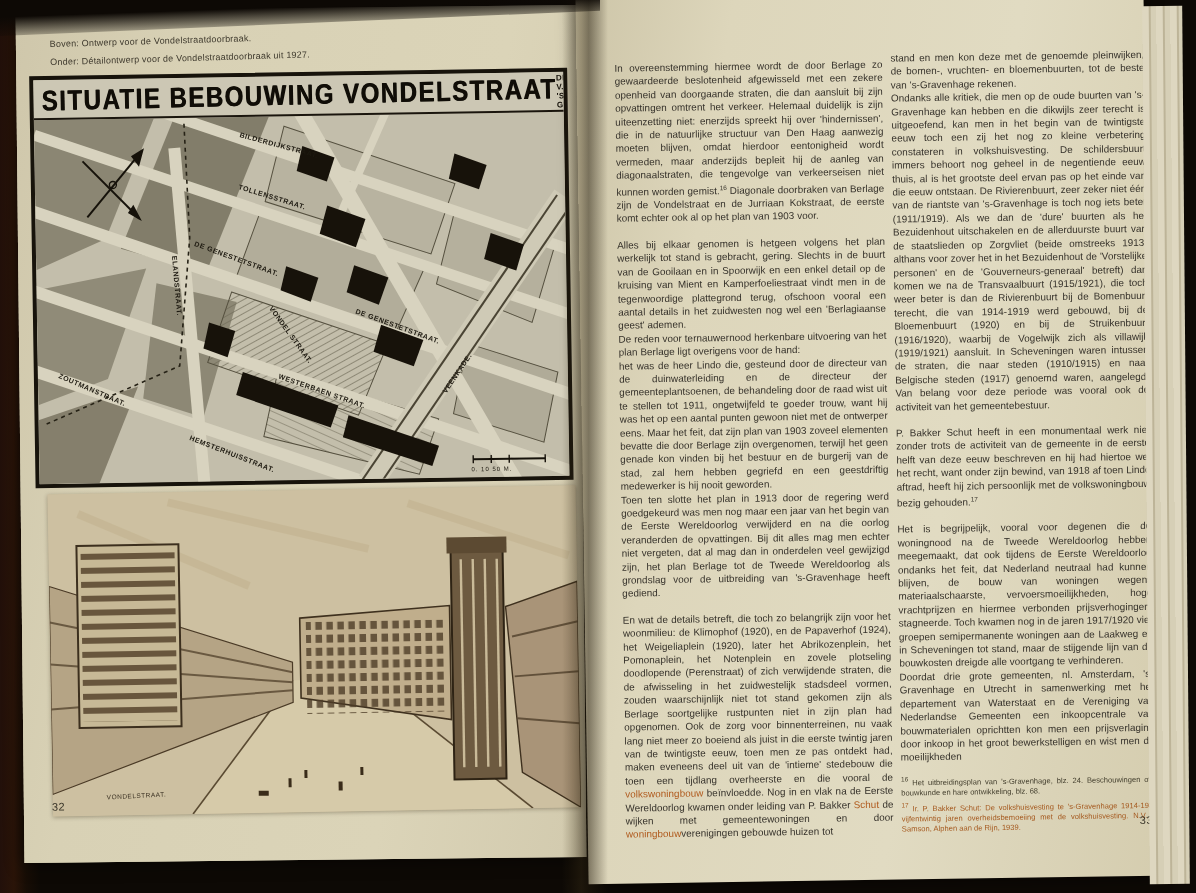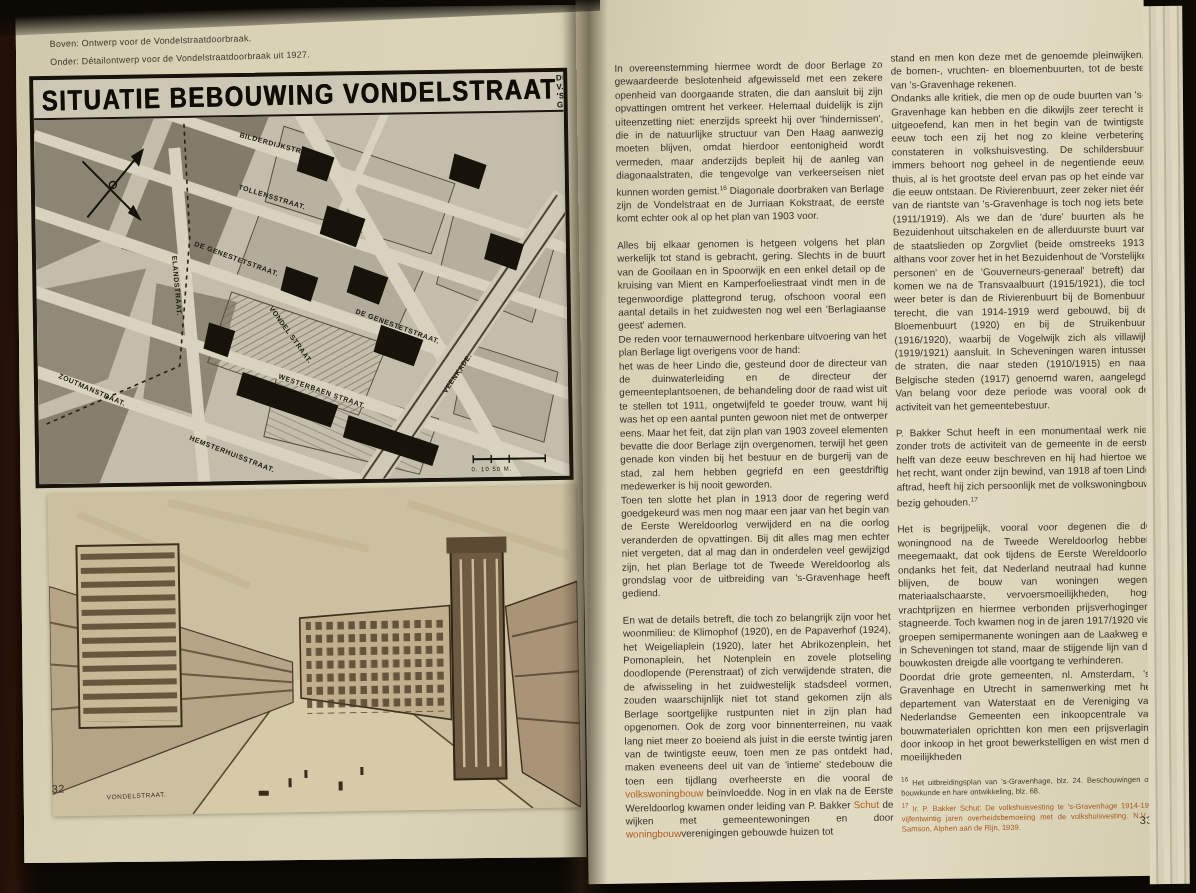--- a/index.html
+++ b/index.html
@@ -30,21 +30,21 @@
     align-items:center;justify-content:space-between;padding:0 8px;box-sizing:border-box;background:#ccc7b4;}
   #map-title{font-size:24px;font-weight:900;color:#100d07;letter-spacing:1.5px;
     transform:scaleY(1.18) rotate(-0.4deg);white-space:nowrap;text-shadow:.6px 0 0 #100d07;}
   #map-agency{font-size:8px;font-weight:800;color:#16120a;line-height:9px;text-align:left;
     transform:rotate(-1deg);letter-spacing:.3px;}
   #map svg{display:block;}
 
   #drawing{position:absolute;left:28px;top:482px;width:528px;height:322px;background:#cdc0a1;
     transform:rotate(-0.4deg);box-shadow:0 1px 4px rgba(40,30,10,.35);}
   .pagenum{position:absolute;font-size:11px;color:#3b372b;letter-spacing:.5px;}
-  #pagenum-32{left:28px;top:772px;}
+  #pagenum-32{left:28px;top:790px;}
   #pagenum-33{left:552px;top:824px;}
 
   .col{position:absolute;font-size:9.9px;line-height:13.4px;color:#35312a;text-align:justify;
     letter-spacing:.05px;}
   #col1{left:38px;top:64px;width:268px;}
   #col2{left:314px;top:58px;width:254px;}
   .col p{margin:0;}
   .pgap{height:13px;}
   .sup{font-size:6.5px;vertical-align:4px;letter-spacing:0;}
   .hl{color:#b05a1d;}

